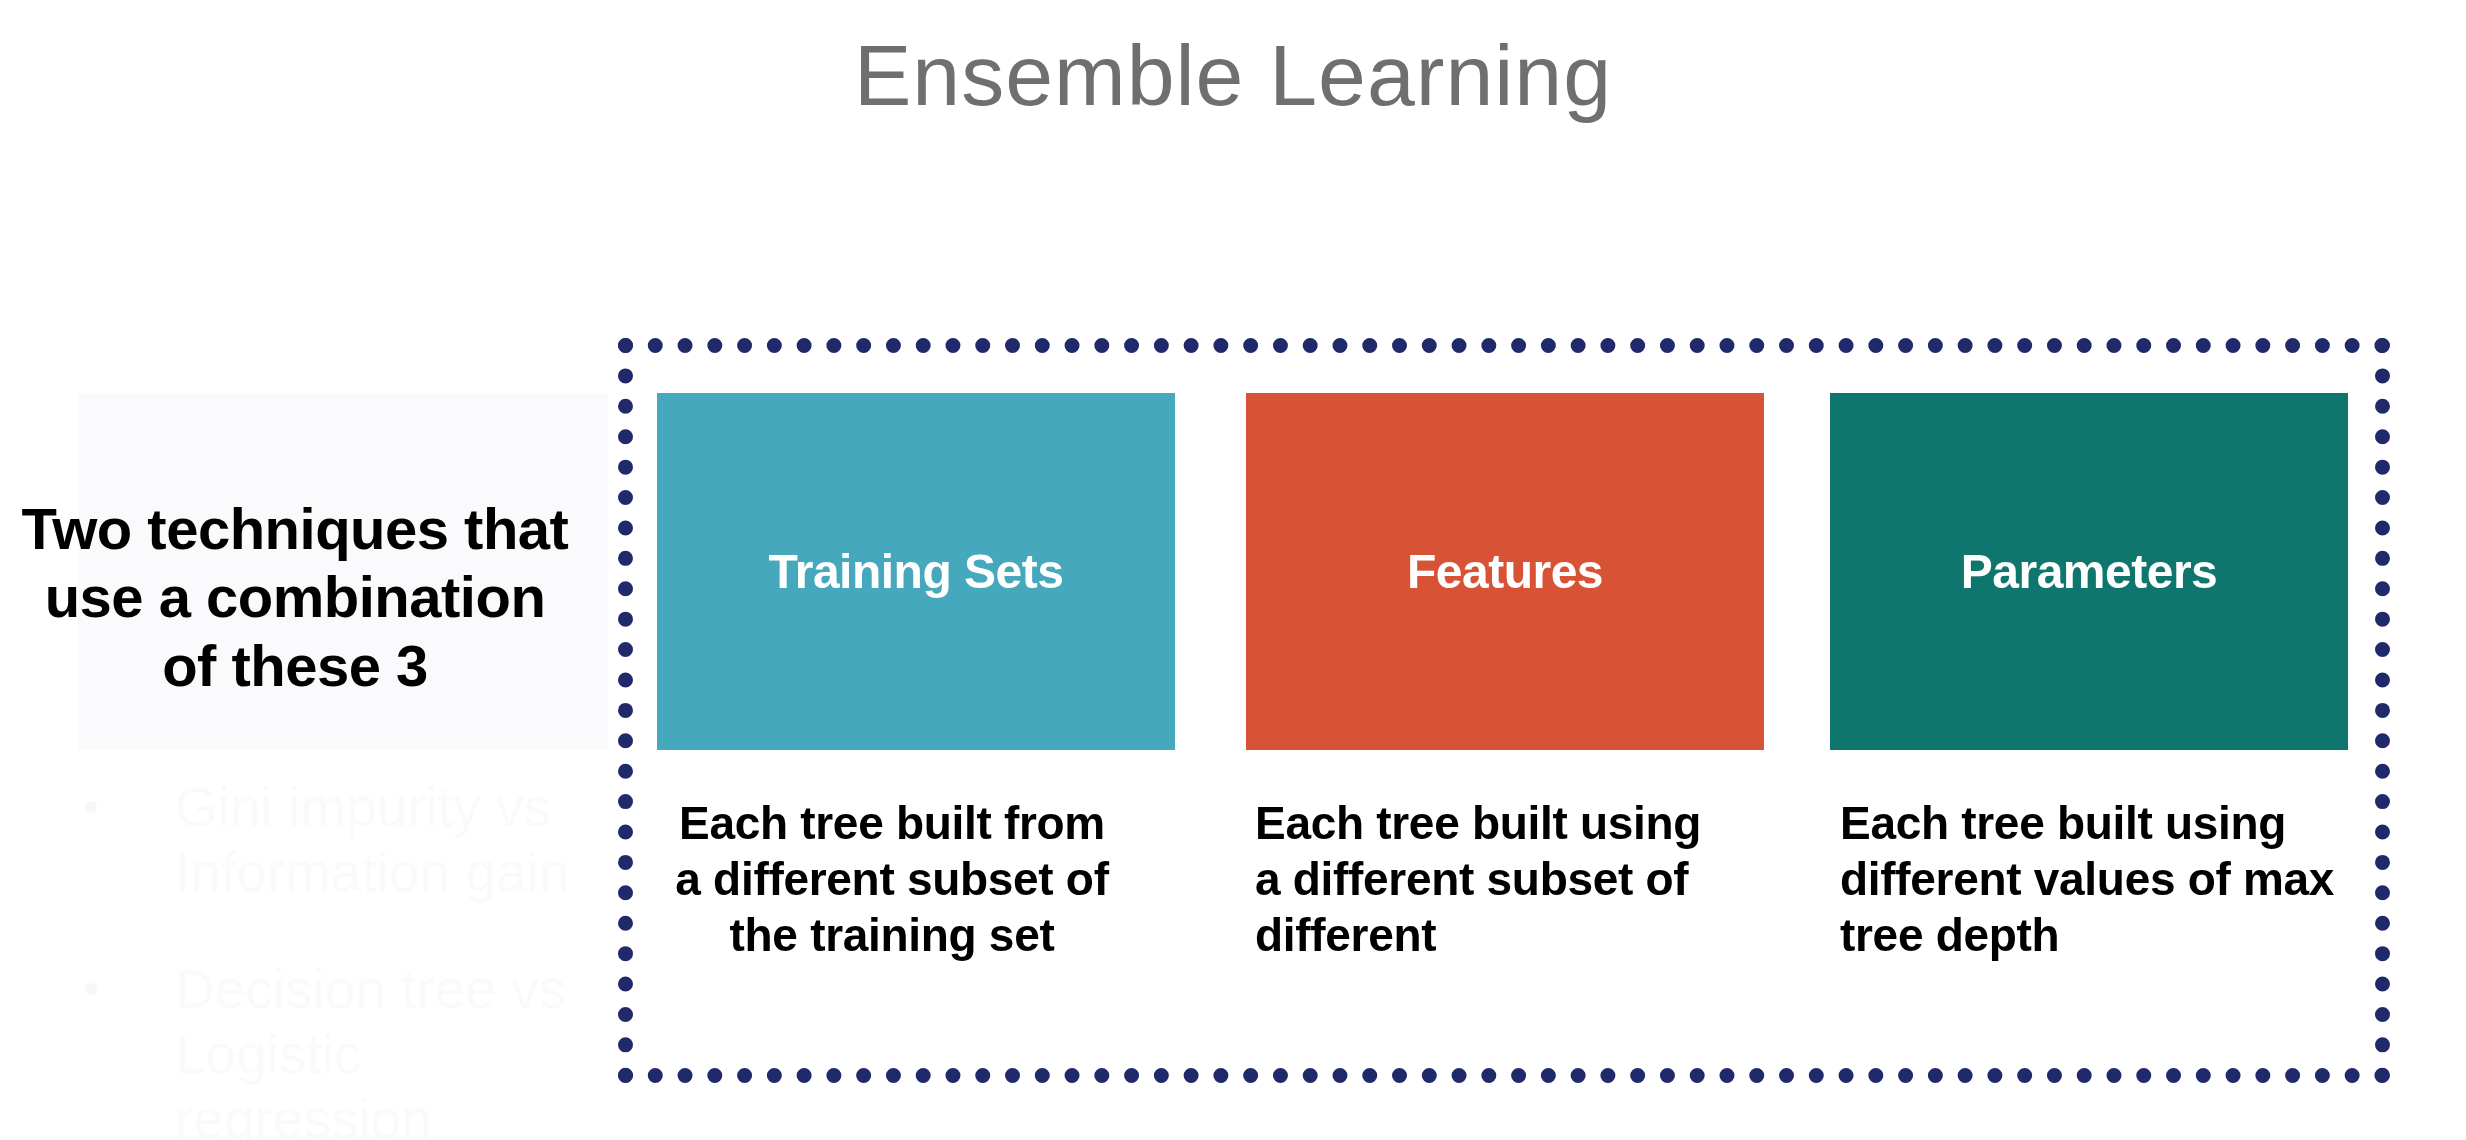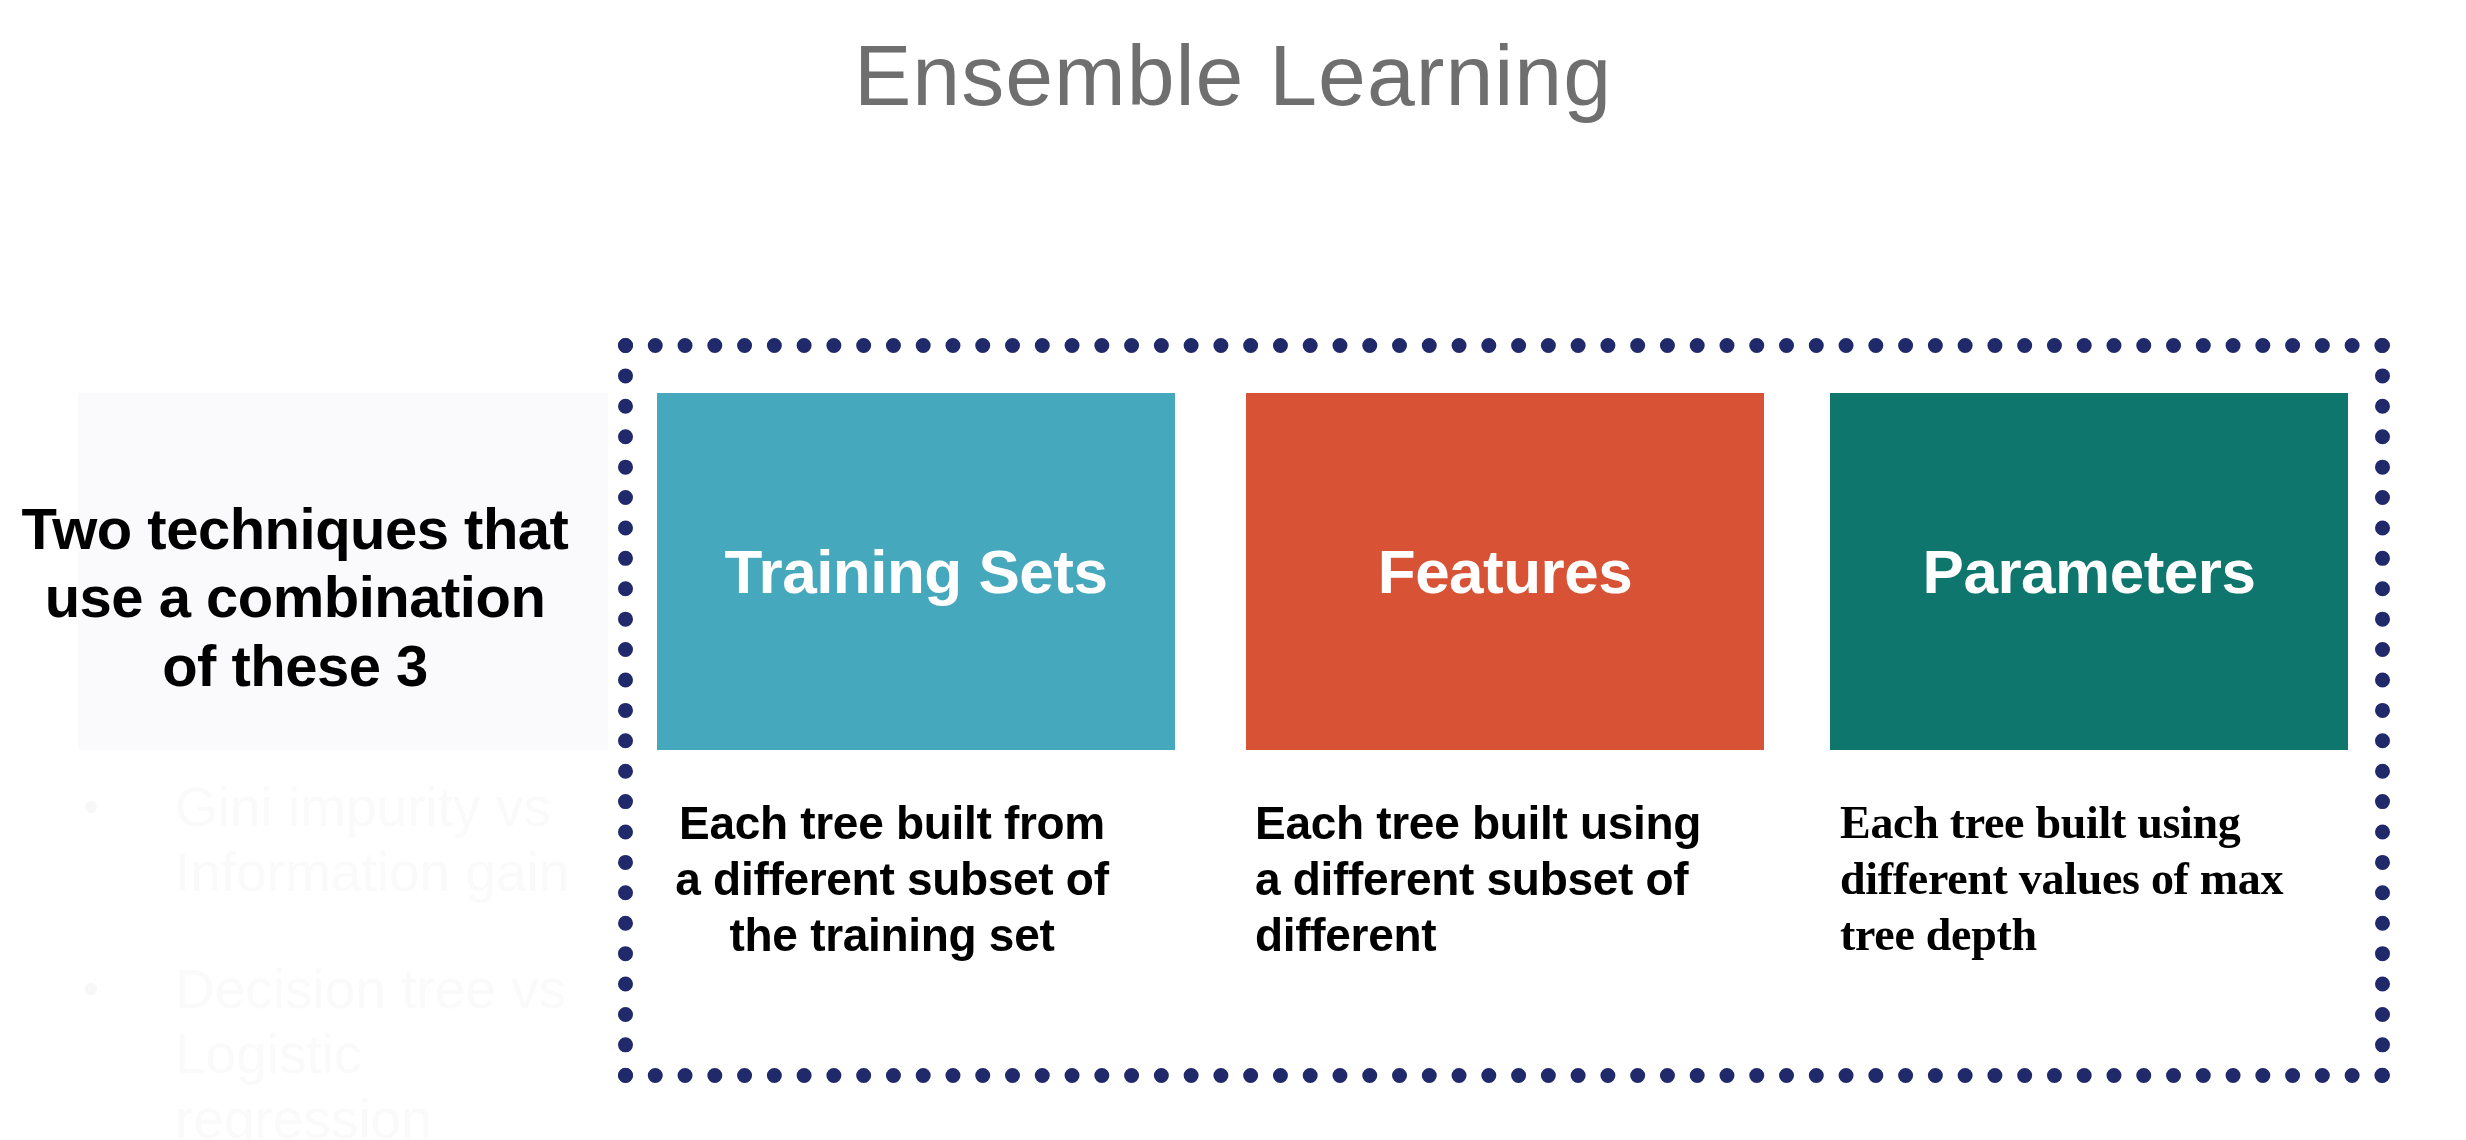--- a/index.html
+++ b/index.html
@@ -99,21 +99,21 @@
   .card {
     position: absolute;
     top: 393px;
     height: 357px;
     display: flex;
     align-items: center;
     justify-content: center;
   }
   .card-label {
     color: #ffffff;
-    font-size: 62px;
+    font-size: 48px;
     font-weight: 700;
     line-height: 1.15;
     text-align: center;
     letter-spacing: -0.5px;
     padding: 0 18px;
   }
   .card-1 { left: 657px;  width: 518px; }
   .card-2 { left: 1246px; width: 518px; }
   .card-3 { left: 1830px; width: 518px; }
 
@@ -123,21 +123,21 @@
     top: 795px;
     font-size: 46px;
     font-weight: 700;
     line-height: 1.22;
     color: #000000;
     letter-spacing: -0.3px;
     white-space: pre-line;
   }
   .caption-1 { left: 662px;  width: 460px; text-align: center; }
   .caption-2 { left: 1255px; width: 470px; }
-  .caption-3 { left: 1840px; width: 500px; font-family: Liberation Serif, serif; }
+  .caption-3 { left: 1840px; width: 500px; }
 </style>
 </head>
 <body style="background: rgb(255, 255, 255);">
 
 <div class="slide-title">Ensemble Learning</div>
 
 <ul class="ghost-list" style="color: rgb(250, 250, 250);">
   <li class="ghost-item">
     <span class="ghost-bullet"></span>
     <span>Gini impurity vs Information gain</span>

